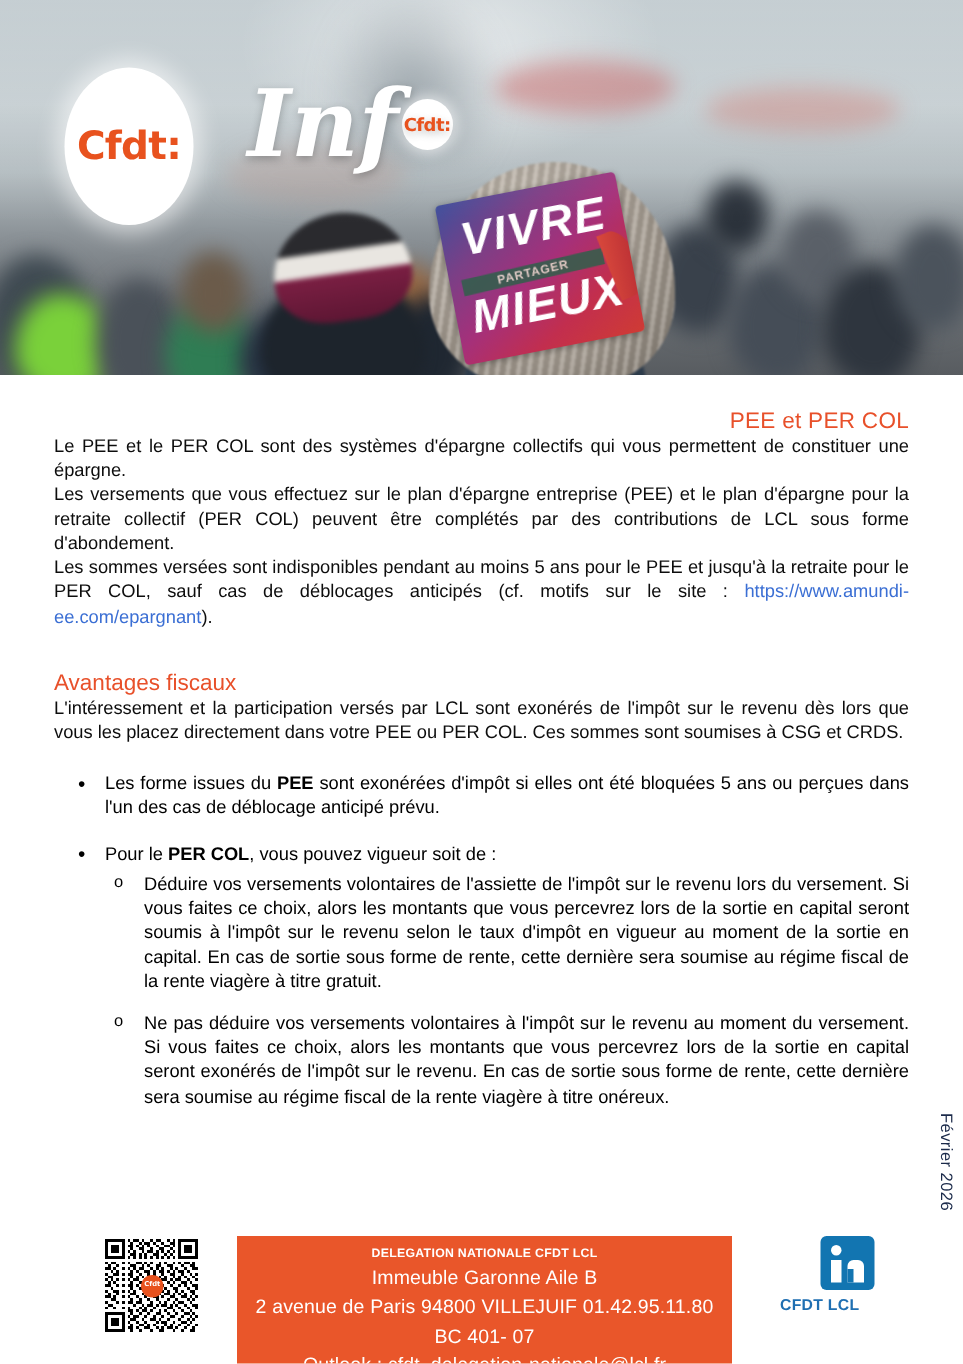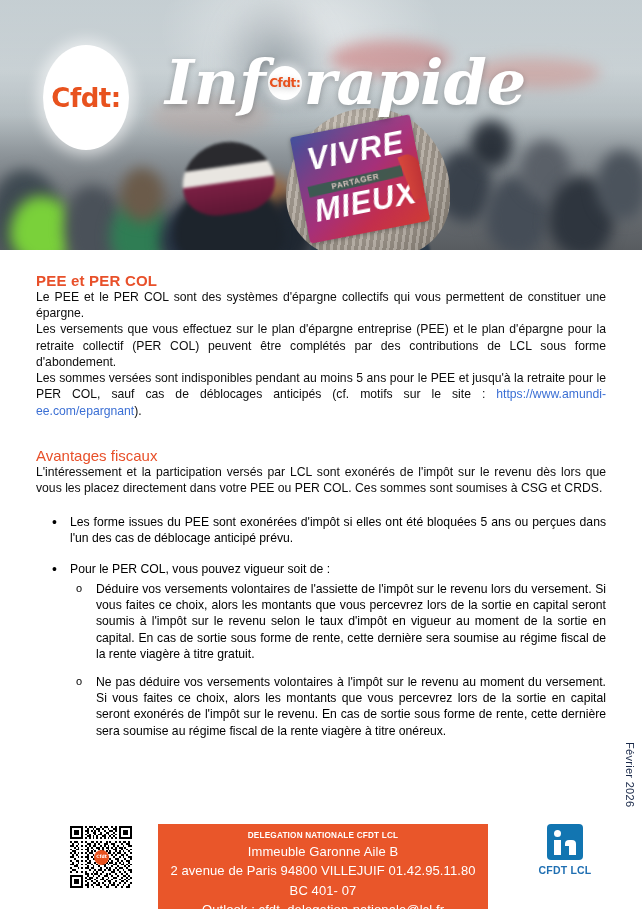--- a/index.html
+++ b/index.html
@@ -200,24 +200,24 @@
   }
 
   
   .page-body {
     position: relative;
     padding: 0 36px;
     box-sizing: border-box;
     width: 642px;
   }
   .doc-title {
-    text-align: left;
+    text-align: right;
     color: #E8502A;
     font-size: 15px;
-    font-weight: 700;
+    font-weight: 400;
     margin: 22px 0 0 0;
     letter-spacing: .2px;
   }
   p.para {
     font-size: 12.2px;
     line-height: 1.33;
     margin: 0;
     text-align: justify;
     color: #0d0d0d;
   }
@@ -270,21 +270,21 @@
     text-align: justify;
   }
   ul.subbullets > li::before {
     content: "o";
     position: absolute;
     left: 6px;
     top: 0;
     font-size: 11px;
     line-height: 1.38;
   }
-  b.kw { font-weight: 400; }
+  b.kw { font-weight: 700; }
 
   
   .side-date {
     position: absolute;
     right: 6px;
     top: 742px;
     writing-mode: vertical-rl;
     text-orientation: mixed;
     font-size: 11px;
     color: #1b2a4a;
@@ -346,21 +346,21 @@
   .contact-box .l3,
   .contact-box .l4 {
     font-size: 13px;
     line-height: 1.5;
     letter-spacing: .1px;
   }
   .linkedin-block {
     position: absolute;
     left: 520px; top: 6px;
     width: 90px;
-    text-align: center;
+    text-align: left;
   }
   .li-icon {
     width: 36px; height: 36px;
     margin: 0 auto;
     background: #1275B1;
     border-radius: 4px;
     position: relative;
   }
   .li-icon .li-dot {
     position: absolute;
@@ -443,21 +443,20 @@
 
   <div class="logo-circle">
     <span>Cfdt:</span>
   </div>
 
   <div class="wordmark">
     <span class="part">Inf</span>
     <span class="mini-logo">
       <span>Cfdt:</span>
     </span>
-    <span class="part">rapide</span>
   </div>
 </div>
 
 <div class="page-body">
 
   <h1 class="doc-title">PEE et PER COL</h1>
 
   <p class="para para-intro">
     <span>Le PEE et le PER COL sont des systèmes d'épargne collectifs qui vous permettent de constituer une épargne.<br>Les versements que vous effectuez sur le plan d'épargne entreprise (PEE) et le plan d'épargne pour la retraite collectif (PER COL) peuvent être complétés par des contributions de LCL sous forme d'abondement.</span>
   </p>

